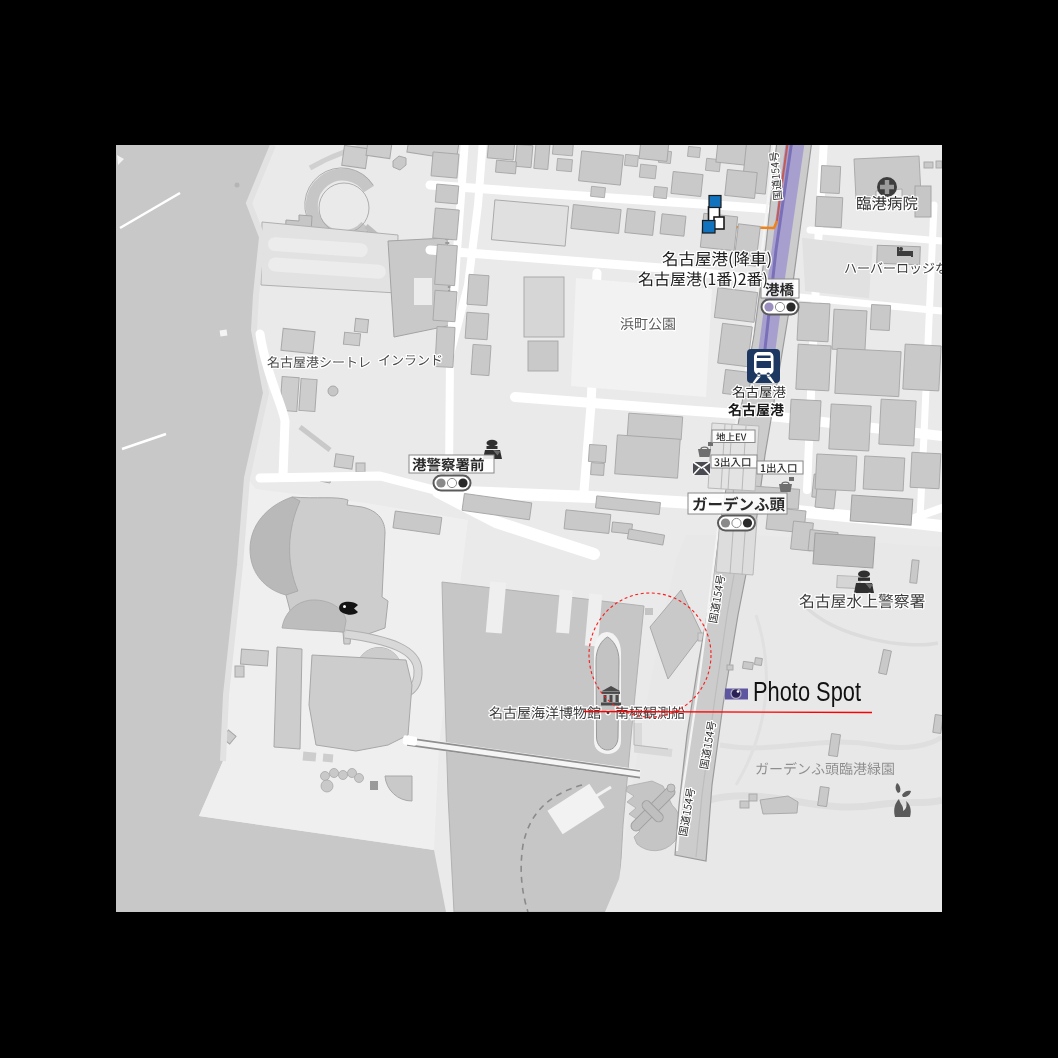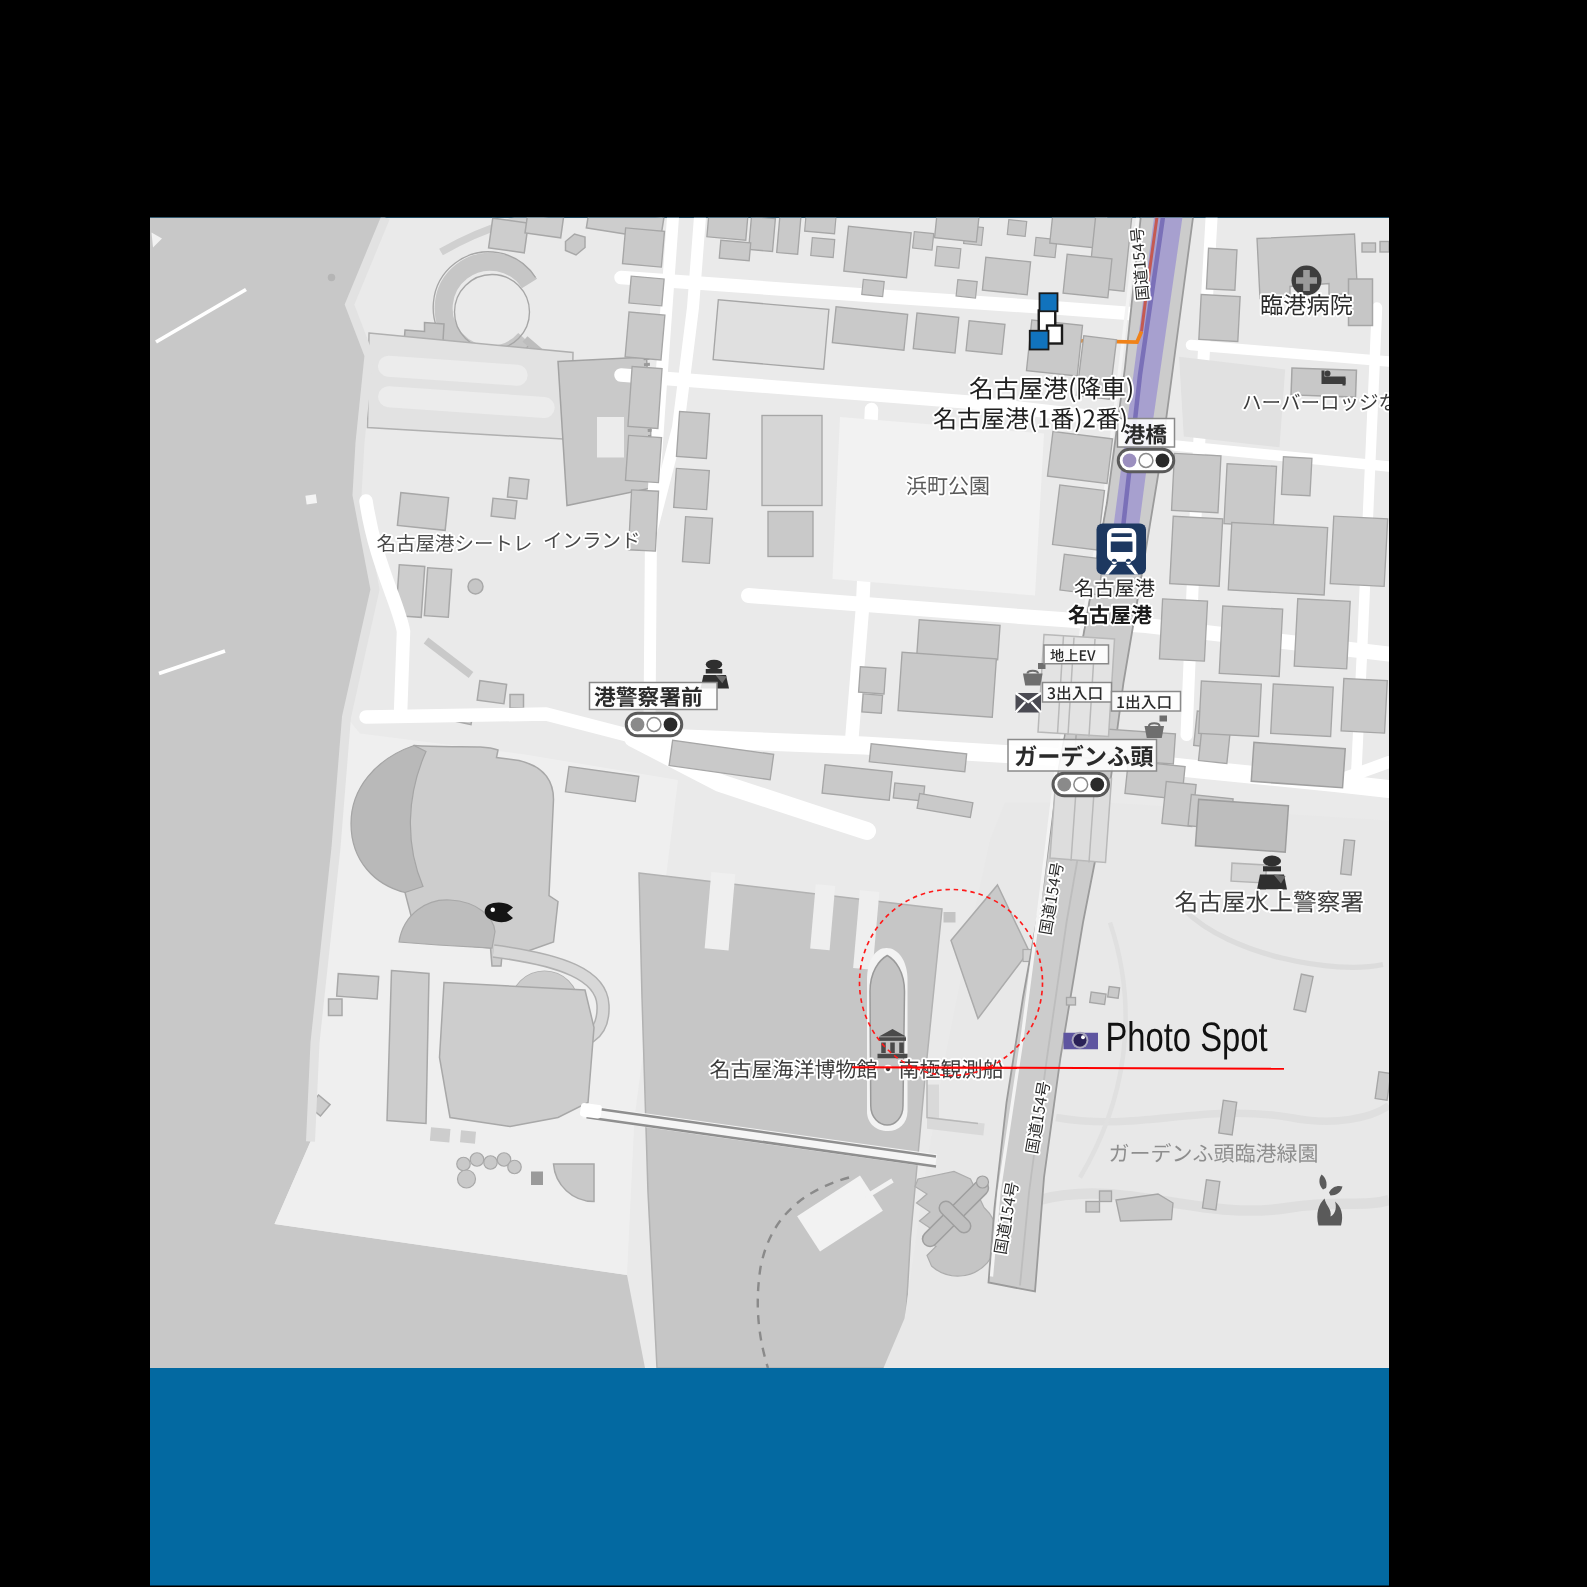--- a/index.html
+++ b/index.html
@@ -1,14 +1,14 @@
 <!DOCTYPE html>
 <html><head><meta charset="utf-8"><style>
 html,body{margin:0;padding:0;background:#000000;width:1058px;height:1058px;overflow:hidden}
-#map{position:absolute;left:100px;top:145px;width:826px;height:912px;background:#0369a1;overflow:hidden}
+#map{position:absolute;left:116px;top:145px;width:826px;height:767px;background:#c4b5fd;overflow:hidden}
 </style></head><body>
 
 <div id="map">
 <svg width="826" height="767" viewBox="0 0 826 767">
 <defs>
 <path id="gr540d" d="M375 843C317 735 202 606 38 516C55 503 80 476 91 458C139 486 182 517 222 550C289 501 362 436 406 385C293 296 161 229 33 192C48 177 67 146 76 125C159 152 244 190 324 238L324 -80L399 -80L399 -40L811 -40L811 -82L888 -82L888 346L477 346C594 444 691 568 750 716L700 744L687 740L403 740C424 769 443 798 460 827ZM811 29L399 29L399 277L811 277ZM348 672L648 672C604 585 541 506 467 437C421 488 345 551 277 598C303 622 326 647 348 672Z"></path>
 <path id="gr53e4" d="M162 370L162 -81L239 -81L239 -28L761 -28L761 -77L841 -77L841 370L540 370L540 586L949 586L949 659L540 659L540 840L459 840L459 659L54 659L54 586L459 586L459 370ZM239 44L239 298L761 298L761 44Z"></path>
 <path id="gr5c4b" d="M220 726L812 726L812 622L220 622ZM145 789L145 510C145 347 136 120 37 -42C56 -49 89 -67 103 -80C206 87 220 337 220 510L220 559L887 559L887 789ZM643 394C672 376 702 354 731 332L437 322C461 355 486 394 509 431L917 431L917 493L222 493L222 431L425 431C406 393 381 352 358 319L244 316L250 255L527 265L527 181L268 181L268 119L527 119L527 10L192 10L192 -51L947 -51L947 10L600 10L600 119L870 119L870 181L600 181L600 268L797 277C818 258 837 239 851 223L911 264C867 315 774 385 699 431Z"></path>
 <path id="gr6e2f" d="M86 777C147 747 221 699 256 663L300 725C264 760 189 804 129 831ZM35 507C97 480 171 435 207 402L250 463C213 496 138 539 77 563ZM62 -21L128 -67C176 20 231 135 275 235C286 223 298 210 304 200C355 235 407 289 451 350L451 310L715 310L715 202L405 202L405 22C405 -58 437 -78 548 -78C571 -78 752 -78 777 -78C871 -78 894 -49 904 76C885 80 854 91 838 103C832 4 824 -11 772 -11C732 -11 581 -11 552 -11C487 -11 477 -5 477 23L477 141L784 141L784 351C826 293 876 242 928 210C939 229 963 255 980 269C904 309 831 389 787 473L965 473L965 542L787 542L787 658L937 658L937 726L787 726L787 839L713 839L713 726L518 726L518 839L445 839L445 726L310 726L310 658L445 658L445 542L268 542L268 473L448 473C405 393 337 314 269 268L225 301C176 188 109 56 62 -21ZM518 658L713 658L713 542L518 542ZM523 473L713 473C729 438 748 404 770 371L466 371C488 404 507 438 523 473Z"></path>
 <path id="gr30b7" d="M301 768L256 701C315 667 423 595 471 559L518 627C475 659 360 735 301 768ZM151 53L197 -28C290 -9 428 38 529 96C688 190 827 319 913 454L865 536C784 395 652 265 486 170C385 112 261 72 151 53ZM150 543L106 475C166 444 275 374 324 338L370 408C326 440 209 511 150 543Z"></path>

